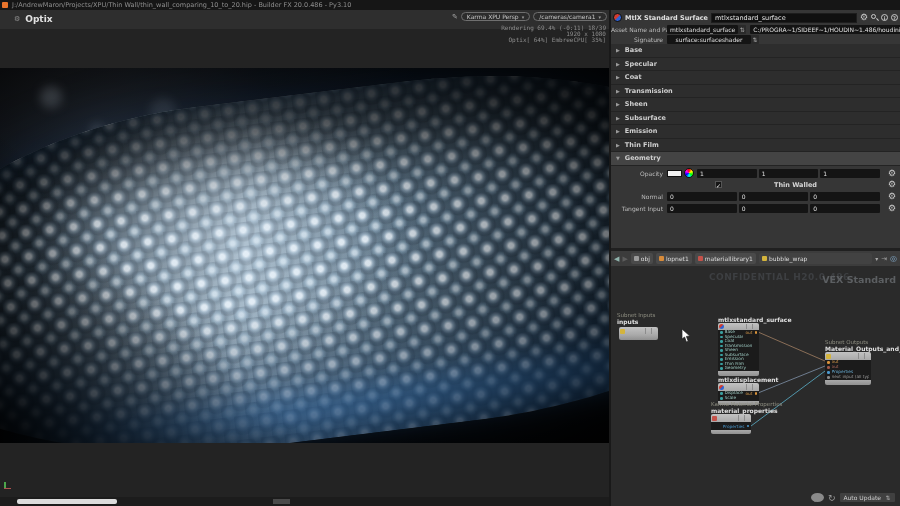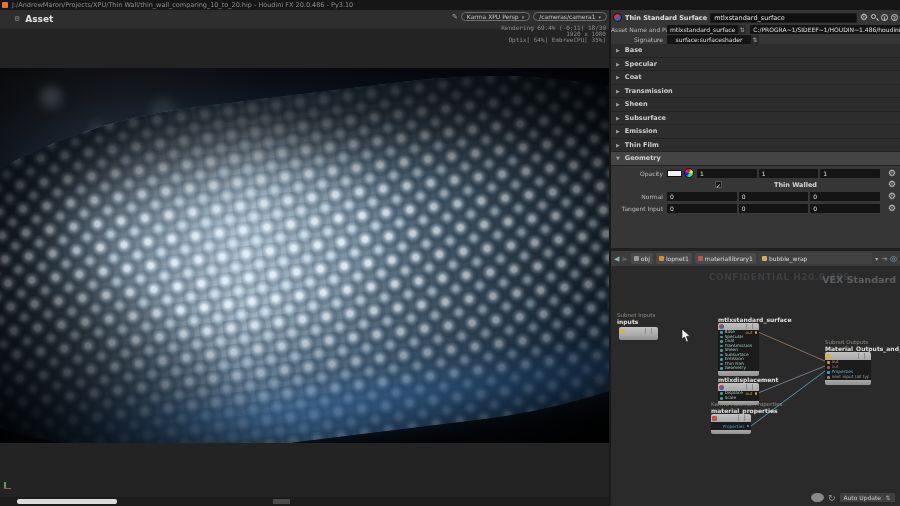--- a/index.html
+++ b/index.html
@@ -143,28 +143,28 @@
 
   .cursor { position:absolute; left:70px; top:62px; }
 </style>
 </head>
 <body>
 
 <div id="app">
 
   <div class="titlebar">
     <span class="hlogo"></span>
-    <span class="titletext">J:/AndrewMaron/Projects/XPU/Thin Wall/thin_wall_comparing_10_to_20.hip - Houdini FX 20.0.486 - Py3.10</span>
+    <span class="titletext">J:/AndrewMaron/Projects/XPU/Thin Wall/thin_wall_comparing_10_to_20.hip - Builder FX 20.0.486 - Py3.10</span>
   </div>
 
   <div class="vp-pane">
     <div class="vp-head"></div>
     <div class="vp-tab">
       <span class="gear">⚙</span>
-      <span class="lbl">Asset</span>
+      <span class="lbl">Optix</span>
     </div>
     <div class="vp-ctl">
       <span class="pencil">✎</span>
       <span class="pill">
         <span>Karma XPU Persp</span>
         <span class="dd">▾</span>
       </span>
       <span class="pill">
         <span>/cameras/camera1</span>
         <span class="dd">▾</span>
@@ -196,21 +196,21 @@
       <span class="vp-thumb"></span>
       <span class="vp-block"></span>
     </div>
   </div>
 
   <div class="vdiv"></div>
 
   <div class="param-pane">
     <div class="p-head">
       <span class="mtlx-ico"></span>
-      <span class="p-type">Thin Standard Surface</span>
+      <span class="p-type">MtlX Standard Surface</span>
       <input class="p-name" readonly="" value="mtlxstandard_surface" style="">
       <span class="p-icos">
         <span class="gear-ic">⚙</span>
         <span class="search-ic">
             <i></i>
             <b></b>
           </span>
         <span class="circ-ic">i</span>
         <span class="circ-ic">?</span>
       </span>

